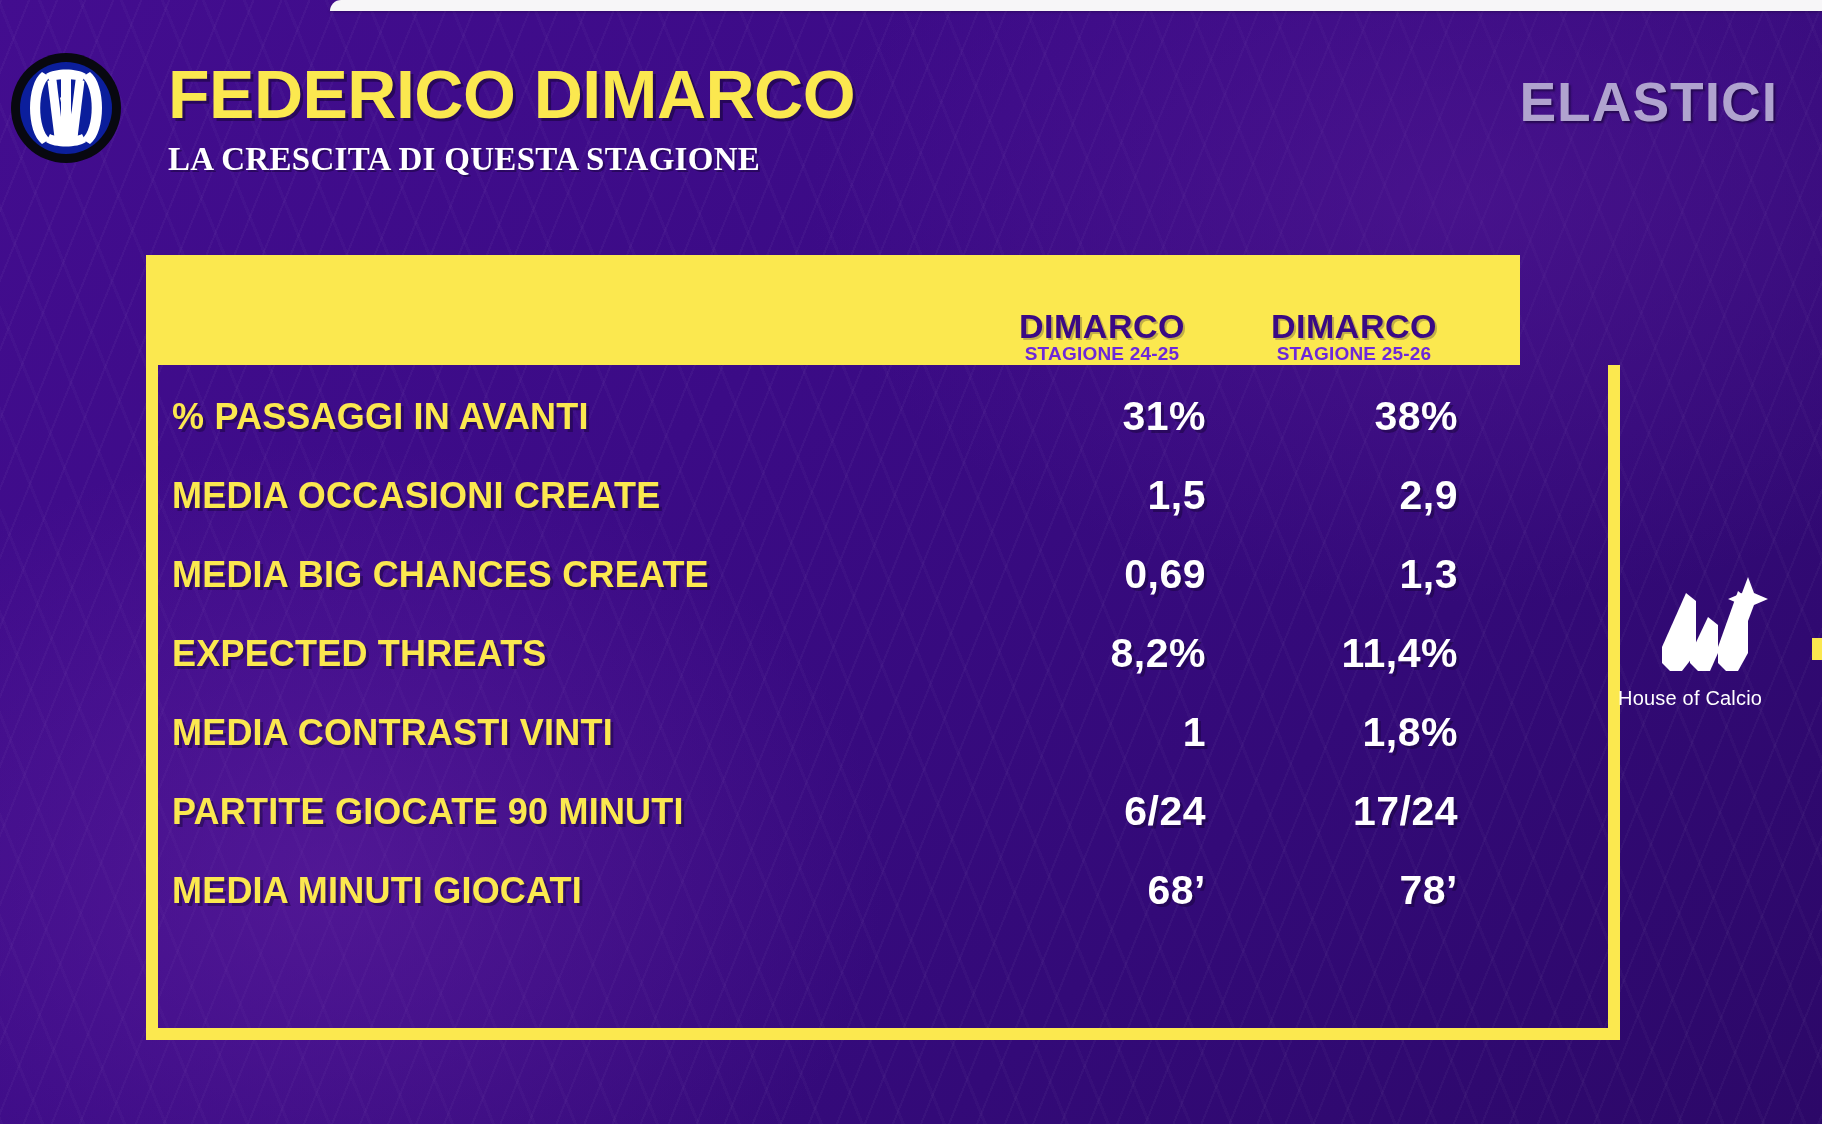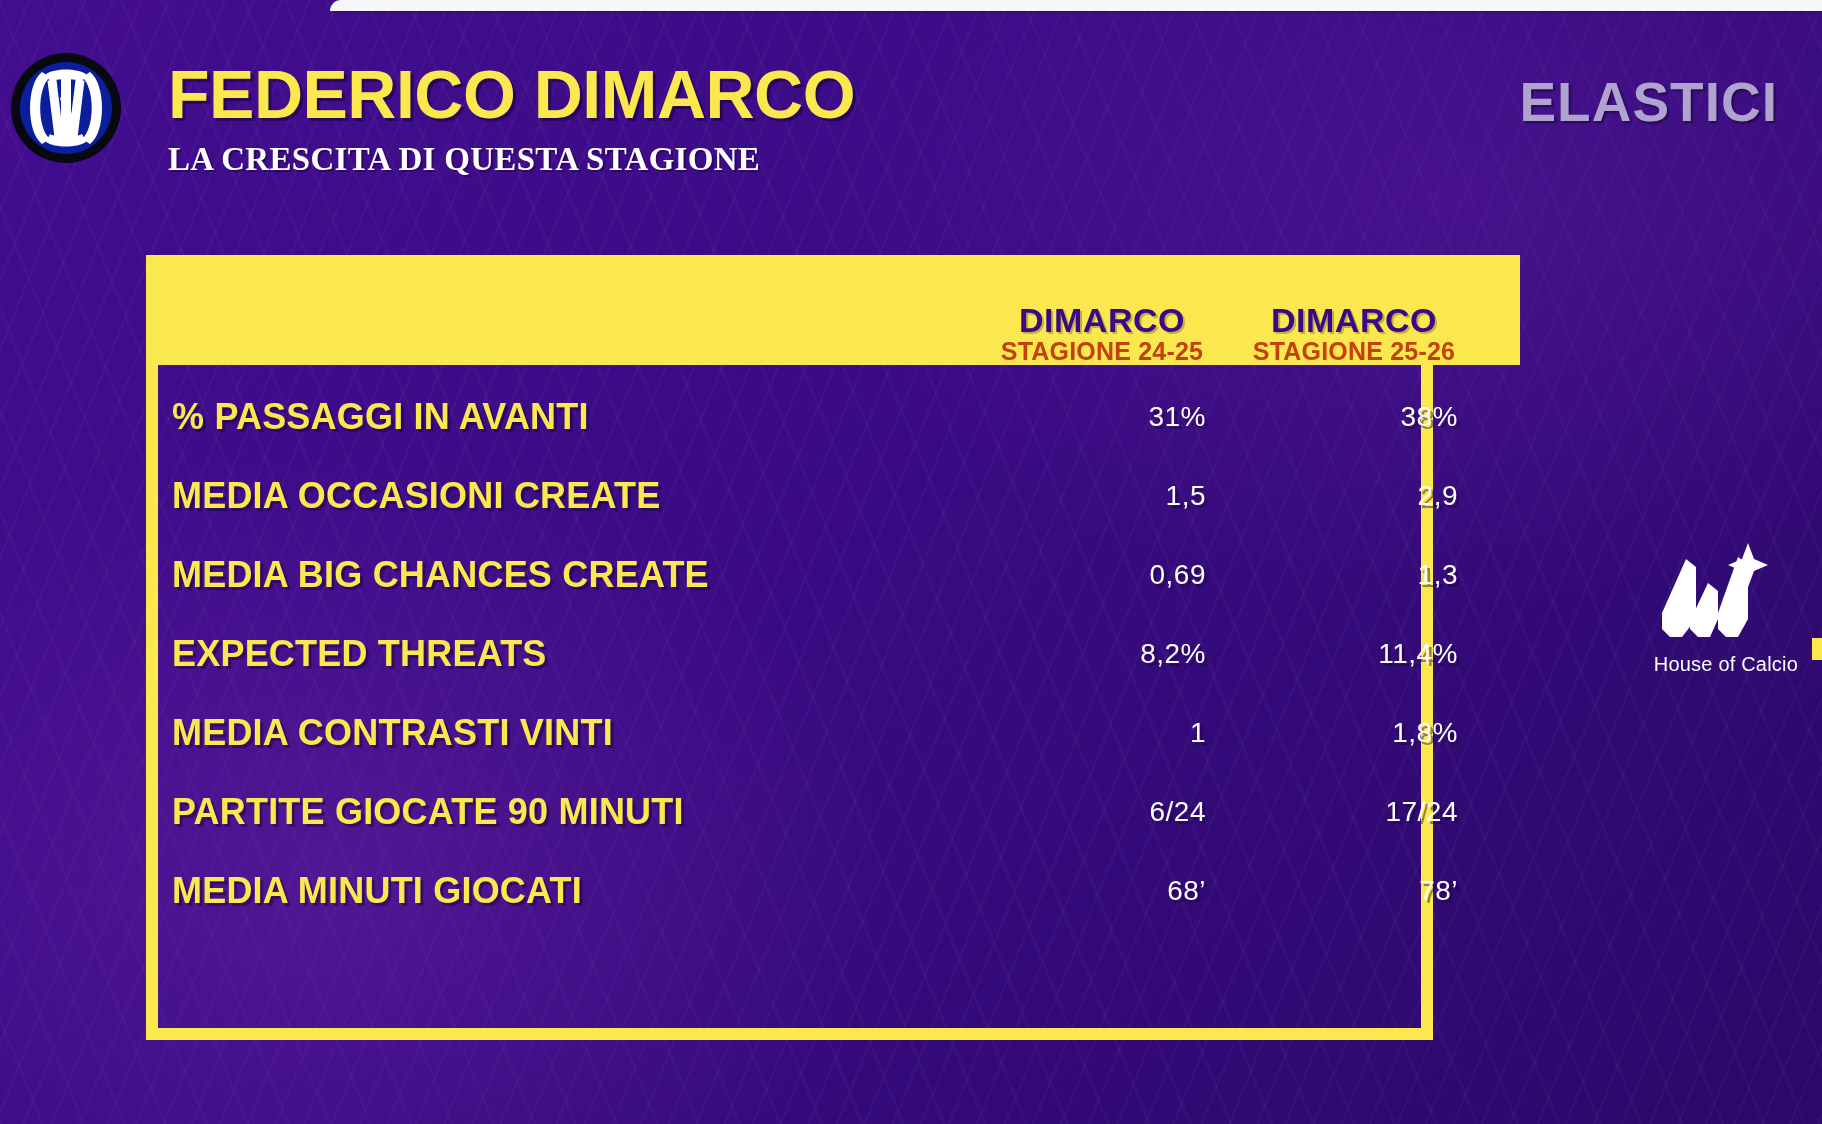--- a/index.html
+++ b/index.html
@@ -133,33 +133,33 @@
     font-family: "Liberation Sans", sans-serif;
     font-size: 34px;
     font-weight: 700;
     color: #3a0a84;
     letter-spacing: 0.5px;
     line-height: 1;
     text-shadow: 2px 2px 0 rgba(20,4,52,0.25);
   }
   .head-cell .h2 {
     font-family: "Liberation Sans", sans-serif;
-    font-size: 25px;
-    font-weight: 700;
-    color: #c2410c;
+    font-size: 19px;
+    font-weight: 700;
+    color: #6d28d9;
     letter-spacing: 0.2px;
     line-height: 1.1;
     margin-top: 1px;
   }
 
   #table-body {
     position: absolute;
     left: 0;
     top: 110px;
-    width: 1287px;
+    width: 1474px;
     height: 675px;
     border: 12px solid #fbe84f;
     border-top: none;
     box-sizing: border-box;
     background: transparent;
     padding-top: 12px;
   }
   
   #head-left-strip {
     position: absolute;
@@ -194,35 +194,35 @@
     letter-spacing: 0.2px;
     text-shadow: 3px 3px 0 rgba(20,4,52,0.45);
     white-space: nowrap;
   }
   .row-val {
     flex: 0 0 252px;
     text-align: right;
     padding-right: 24px;
     box-sizing: border-box;
     font-family: "Liberation Sans", sans-serif;
-    font-size: 28px;
-    font-weight: 400;
+    font-size: 41px;
+    font-weight: 700;
     color: #ffffff;
     letter-spacing: 0.5px;
     text-shadow: 3px 3px 0 rgba(20,4,52,0.45);
     white-space: nowrap;
   }
 
   
   #hoc {
     position: absolute;
     left: 1618px;
-    top: 541px;
+    top: 575px;
     width: 180px;
-    text-align: right;
+    text-align: left;
   }
   #hoc-mark {
     width: 132px;
     height: 110px;
     margin: 0 auto;
     display: block;
   }
   #hoc-text {
     font-family: "Liberation Sans", sans-serif;
     font-size: 20px;

